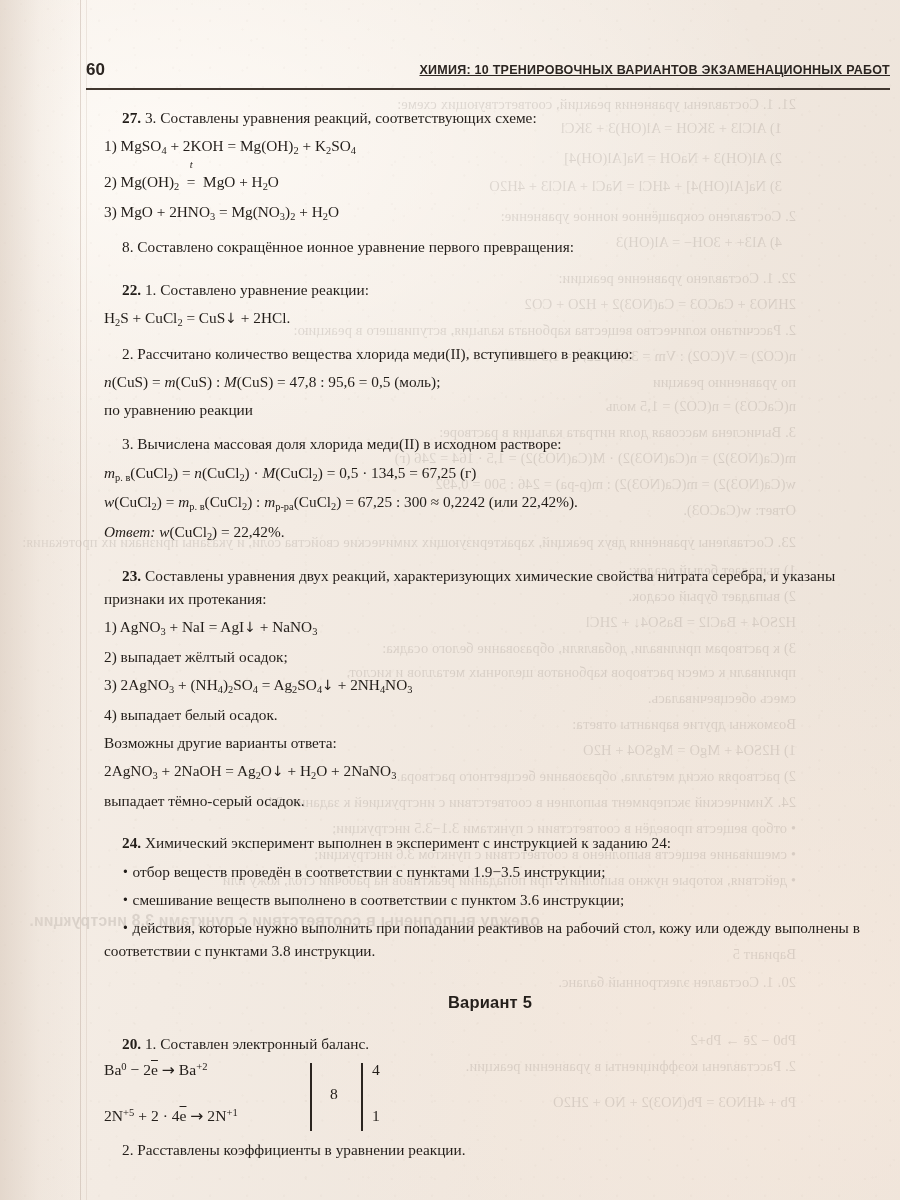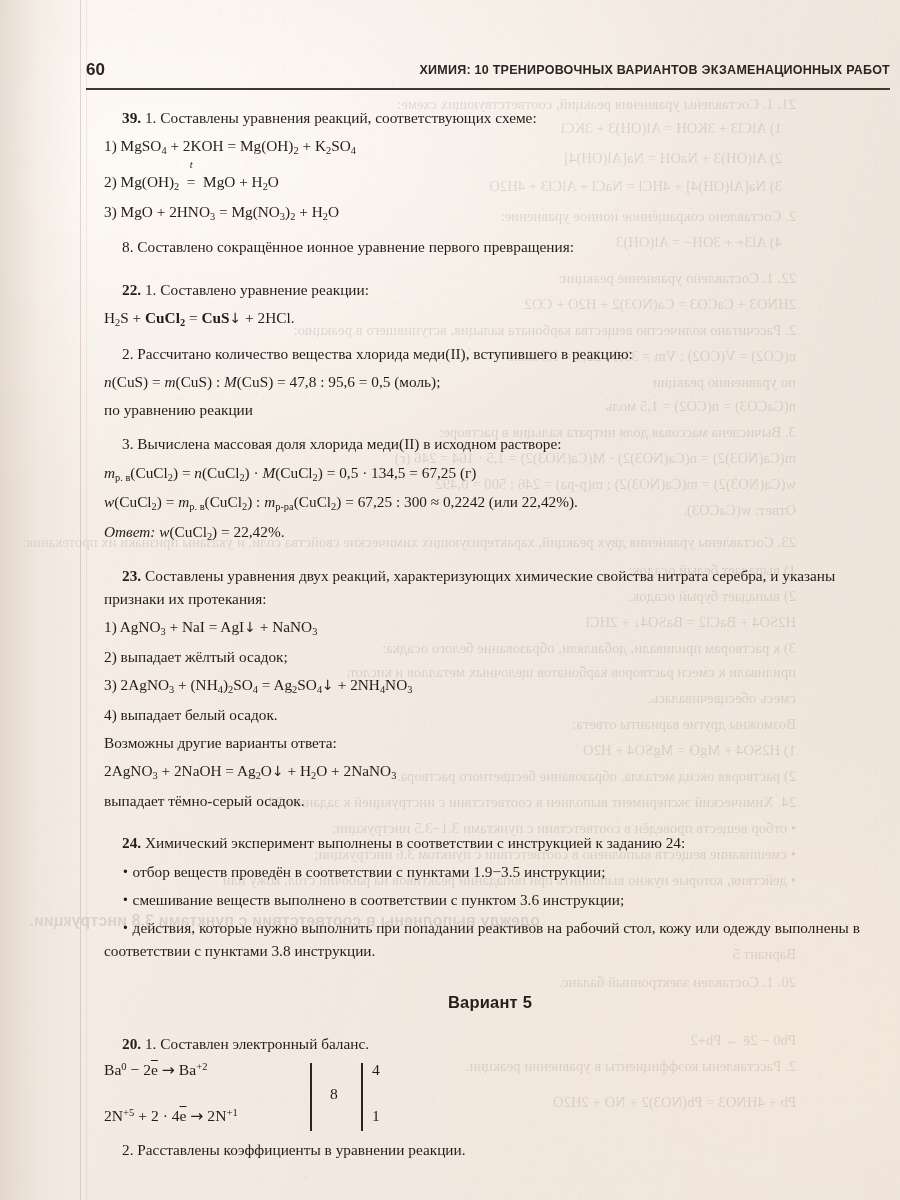--- a/index.html
+++ b/index.html
@@ -104,20 +104,21 @@
   }
   .runtitle {
     position: absolute;
     right: 0; top: 3px;
     font-family: "Liberation Sans", sans-serif;
     font-weight: bold;
     font-size: 12.5px;
     letter-spacing: .25px;
     color: #2b2521;
     white-space: nowrap;
+    text-decoration: underline;
   }
   .rule {
     position: absolute;
     left: 86px;
     right: 24px;
     top: 72px;
     height: 1.6px;
     background: #413730;
   }
 
@@ -137,21 +138,21 @@
   }
   p.ind { text-indent: 18px; }
   p.gap-s { margin-top: 5px; }
   p.gap-m { margin-top: 11px; }
   p.gap-l { margin-top: 19px; }
   .eq { font-size: 15.6px; }
   b.num { font-weight: bold; }
   i.it { font-style: italic; }
   sub { font-size: .68em; vertical-align: -.28em; }
   sup { font-size: .68em; vertical-align: .46em; }
-  .bold { font-weight: bold; }
+  .bold { font-weight: normal; }
   .arrow-dn { font-family: "DejaVu Sans", sans-serif; font-size: .92em; }
   .arrow-rt { font-family: "DejaVu Sans", sans-serif; }
   .bullet { font-family: "DejaVu Sans", sans-serif; font-size: .75em; vertical-align: .12em; }
 
   
   .teq {
     display: inline-block;
     position: relative;
     width: 1.05em;
     text-align: center;
@@ -257,21 +258,21 @@
   <div id="content">
 
     <div class="runhead">
       <span class="folio">60</span>
       <span class="runtitle">ХИМИЯ: 10 ТРЕНИРОВОЧНЫХ ВАРИАНТОВ ЭКЗАМЕНАЦИОННЫХ РАБОТ</span>
     </div>
     <div class="rule"></div>
 
     <div class="body">
 
-      <p class="tx ind"><b class="num">39.</b> <span>1. Составлены уравнения реакций, соответствующих схеме:</span></p>
+      <p class="tx ind"><b class="num">27.</b> <span>3. Составлены уравнения реакций, соответствующих схеме:</span></p>
 
       <p class="tx eq gap-s">1) MgSO<sub>4</sub> + 2KOH = Mg(OH)<sub>2</sub> + K<sub>2</sub>SO<sub>4</sub></p>
 
       <p class="tx eq gap-m">2) Mg(OH)<sub>2</sub> <span class="teq"><span class="t">t</span>=</span> MgO + H<sub>2</sub>O</p>
 
       <p class="tx eq gap-s">3) MgO + 2HNO<sub>3</sub> = Mg(NO<sub>3</sub>)<sub>2</sub> + H<sub>2</sub>O</p>
 
       <p class="tx ind gap-m">8. Составлено сокращённое ионное уравнение первого превращения:</p>
 
 
@@ -303,21 +304,21 @@
       <p class="tx eq gap-s">3) 2AgNO<sub>3</sub> + (NH<sub>4</sub>)<sub>2</sub>SO<sub>4</sub> = Ag<sub>2</sub>SO<sub>4</sub><span class="arrow-dn">↓</span> + 2NH<sub>4</sub>NO<sub>3</sub></p>
 
       <p class="tx gap-s">4) выпадает белый осадок.</p>
 
       <p class="tx gap-s">Возможны другие варианты ответа:</p>
 
       <p class="tx eq gap-s">2AgNO<sub>3</sub> + 2NaOH = Ag<sub>2</sub>O<span class="arrow-dn">↓</span> + H<sub>2</sub>O + 2NaNO<sub>3</sub></p>
 
       <p class="tx gap-s">выпадает тёмно-серый осадок.</p>
 
-      <p class="tx ind gap-l"><b class="num">24.</b> <span>Химический эксперимент выполнены в соответствии с инструкцией к заданию 24:</span></p>
+      <p class="tx ind gap-l"><b class="num">24.</b> <span>Химический эксперимент выполнен в эксперимент с инструкцией к заданию 24:</span></p>
 
       <p class="tx ind gap-s"><span class="bullet">•</span> <span>отбор веществ проведён в соответствии с пунктами 1.9−3.5 инструкции;</span></p>
 
       <p class="tx ind gap-s"><span class="bullet">•</span> <span>смешивание веществ выполнено в соответствии с пунктом 3.6 инструкции;</span></p>
 
       <p class="tx ind gap-s"><span class="bullet">•</span> <span>действия, которые нужно выполнить при попадании реактивов на рабочий стол, кожу или одежду выполнены в соответствии с пунктами 3.8 инструкции.</span></p>
 
       <p class="variant" style="margin-top:30px">Вариант 5</p>
 
       <p class="tx ind" style="margin-top:20px"><b class="num">20.</b> <span>1. Составлен электронный баланс.</span></p>

